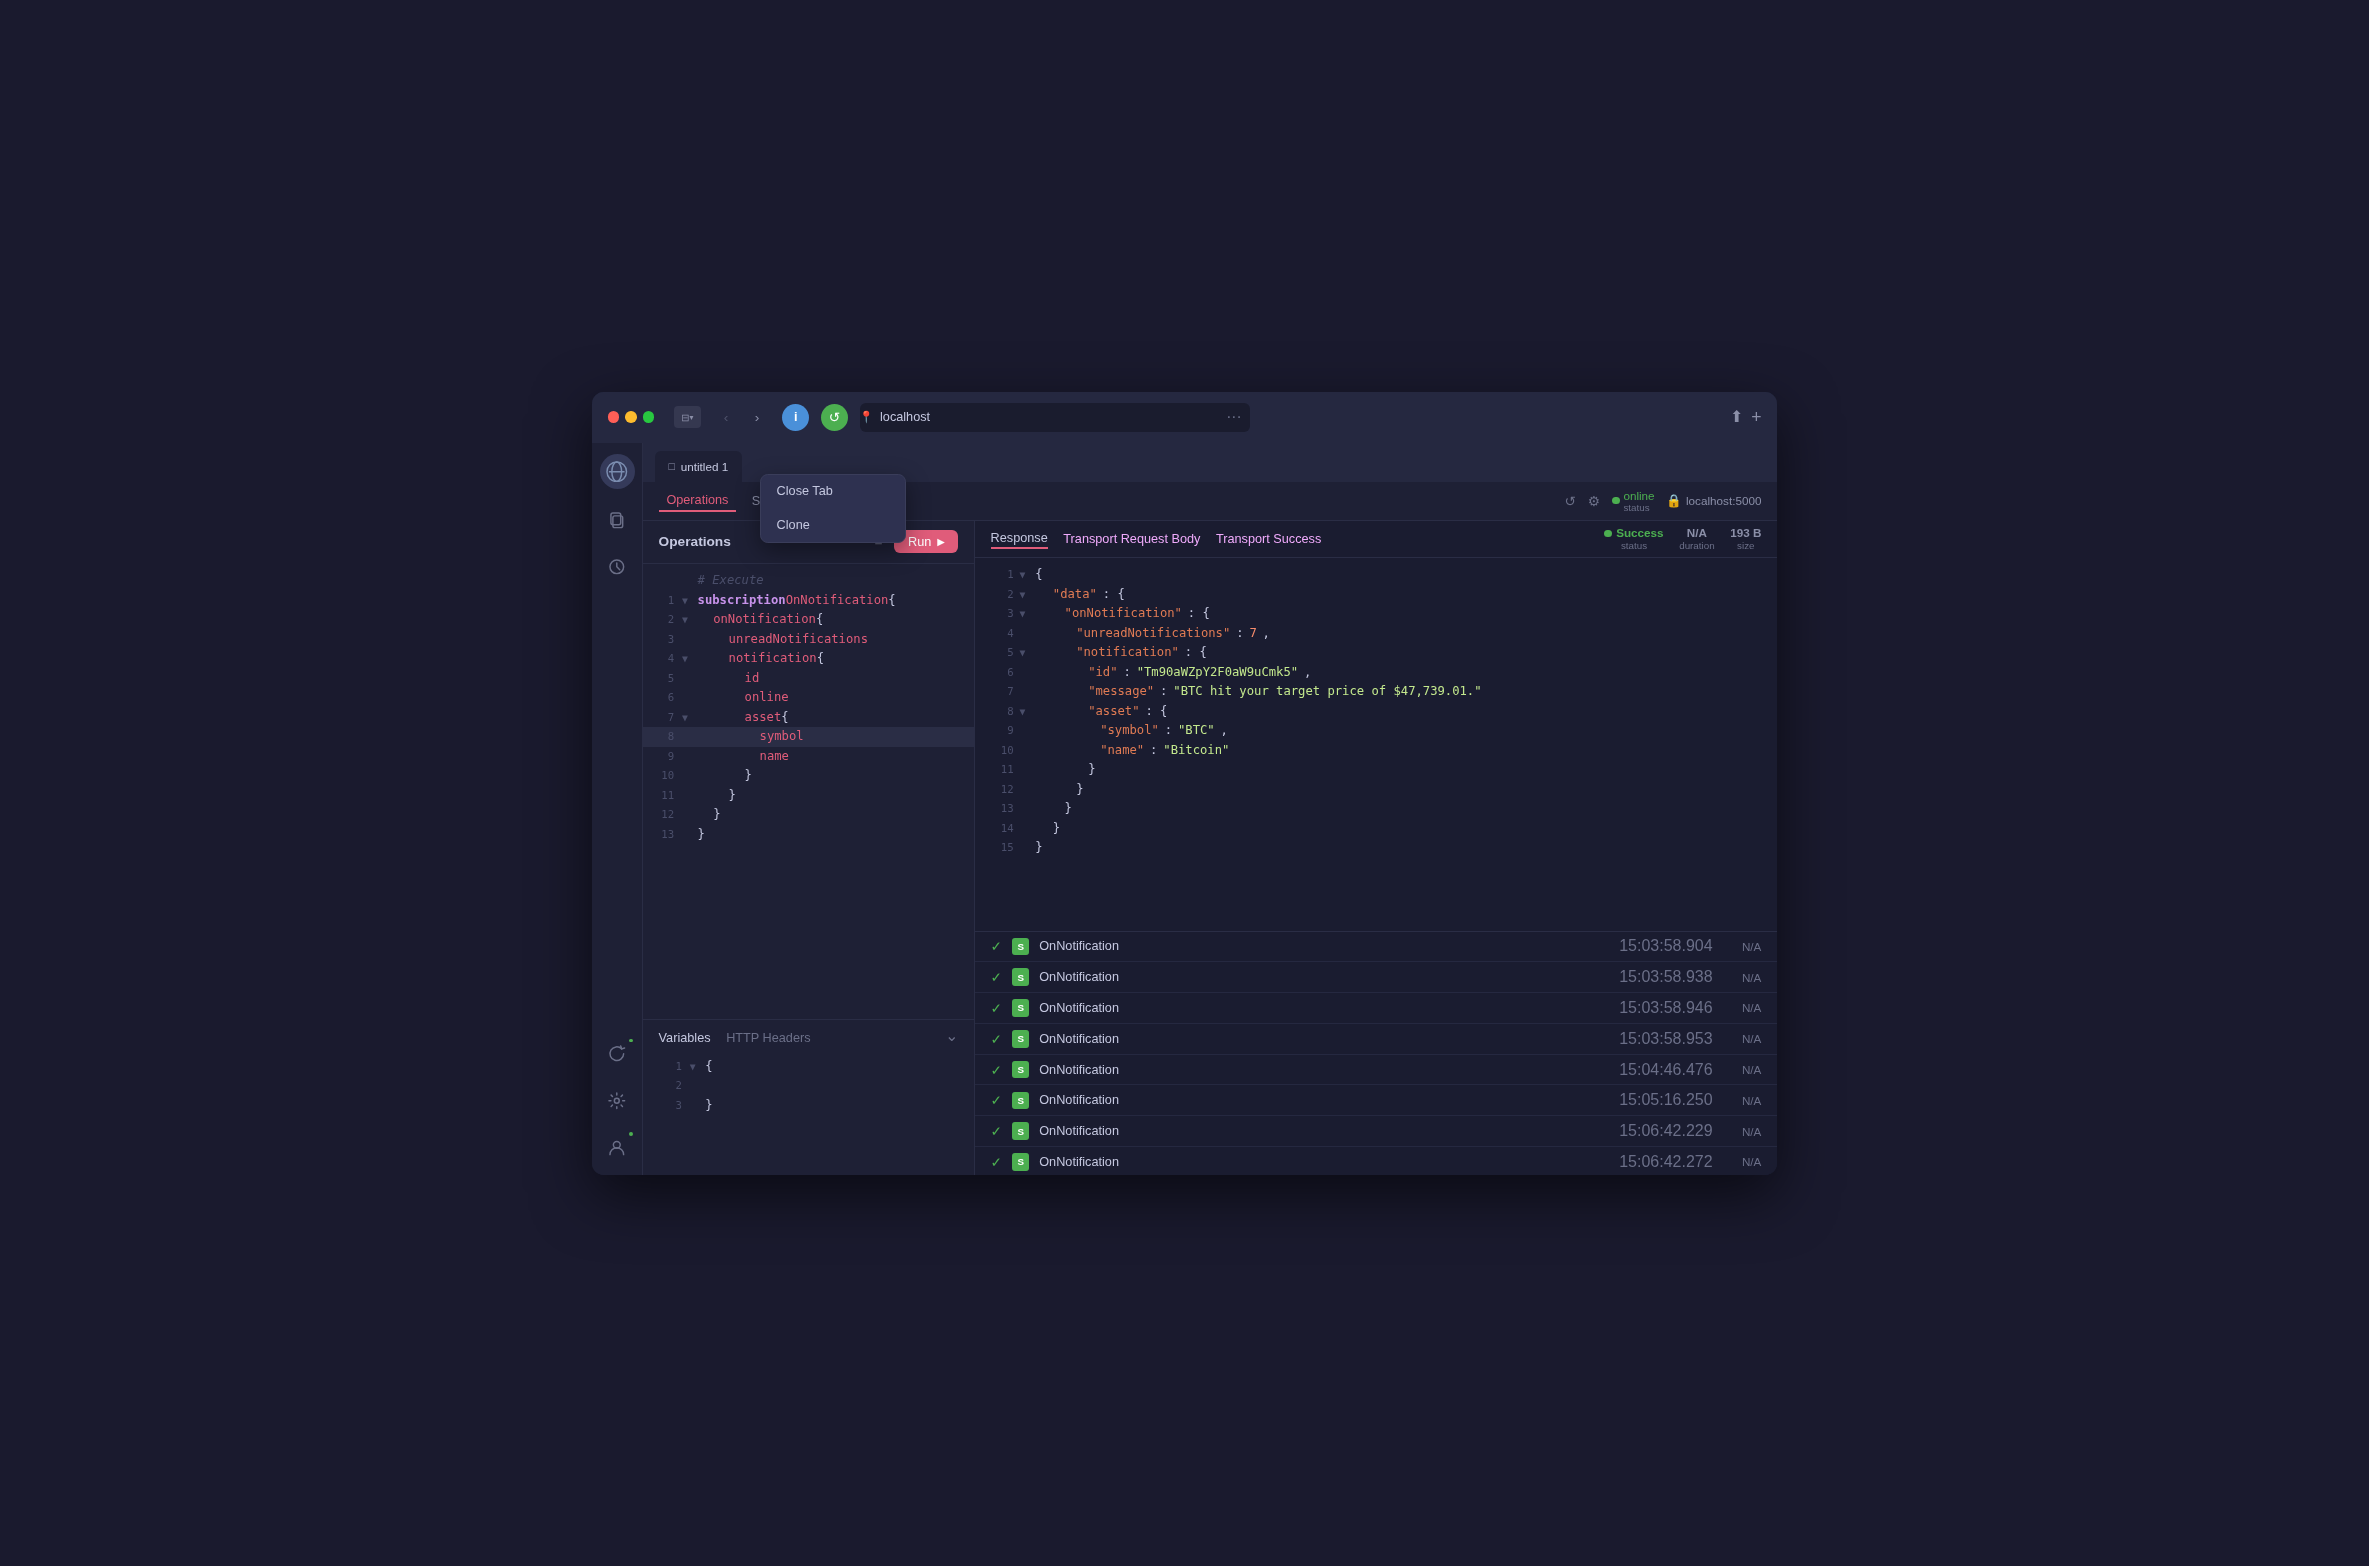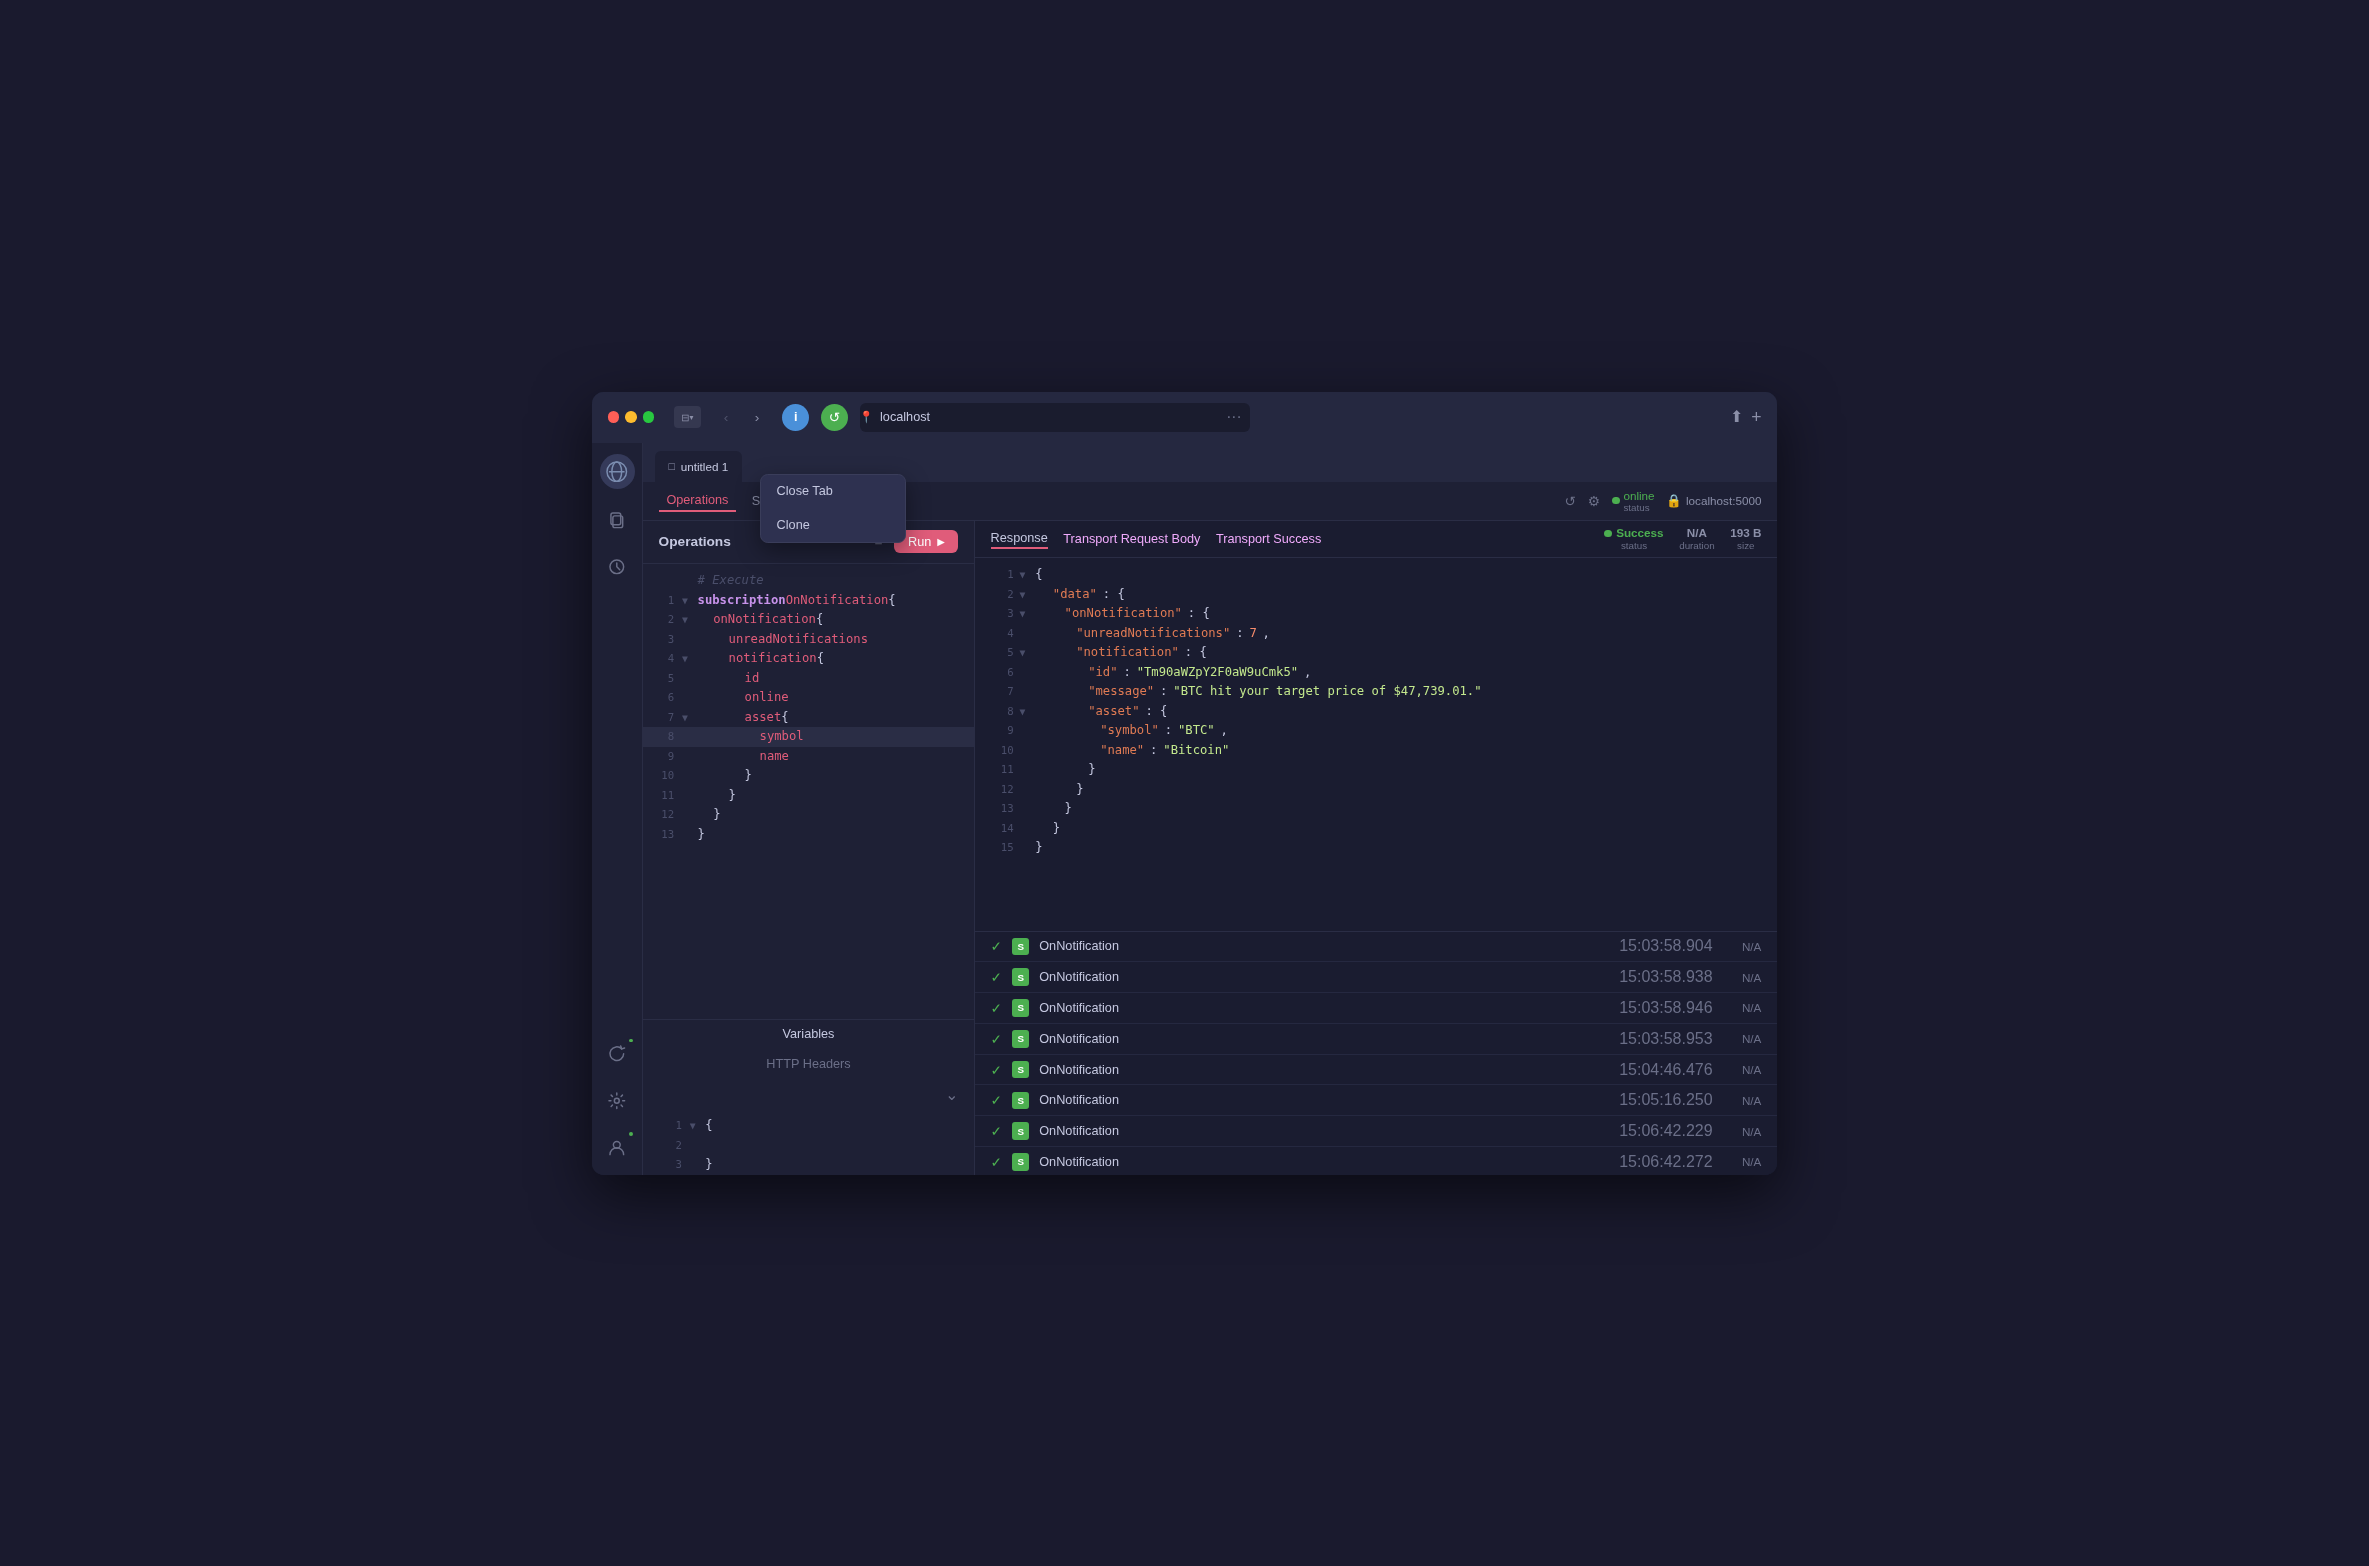--- a/index.html
+++ b/index.html
@@ -354,24 +354,23 @@
     .kw-white { color: #c5c8e0; }
     
     .vars-section {
       border-top: 1px solid #2a2d45;
       height: 156px;
       display: flex;
       flex-direction: column;
     }
     .vars-header {
       display: flex;
-      align-items: center;
+      align-items: flex-end;
       padding: 7.8px 15.6px;
       gap: 15.6px;
-      flex-direction: column;
     }
     .vars-tab {
       font-size: 12.7px;
       font-weight: 500;
       color: #c5c8e0;
       cursor: pointer;
     }
     .vars-tab.inactive { color: #6b6f88; }
     .vars-collapse {
       margin-left: auto;

